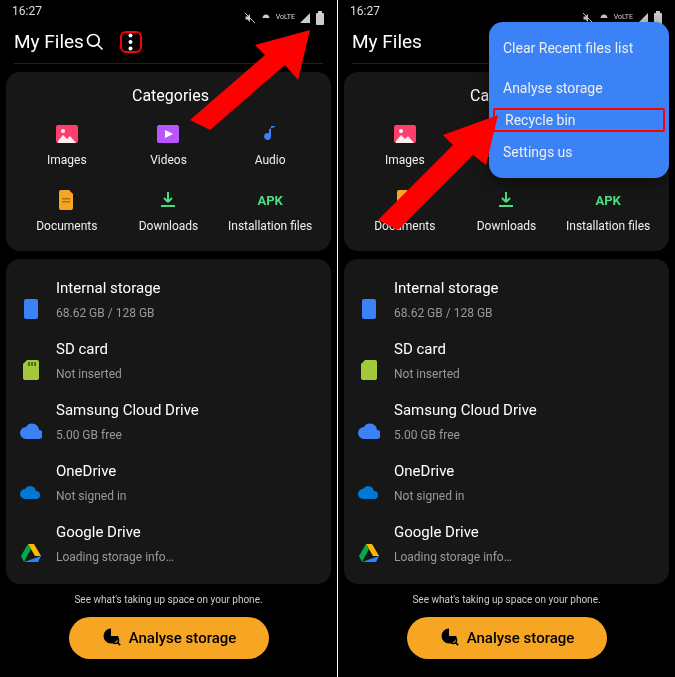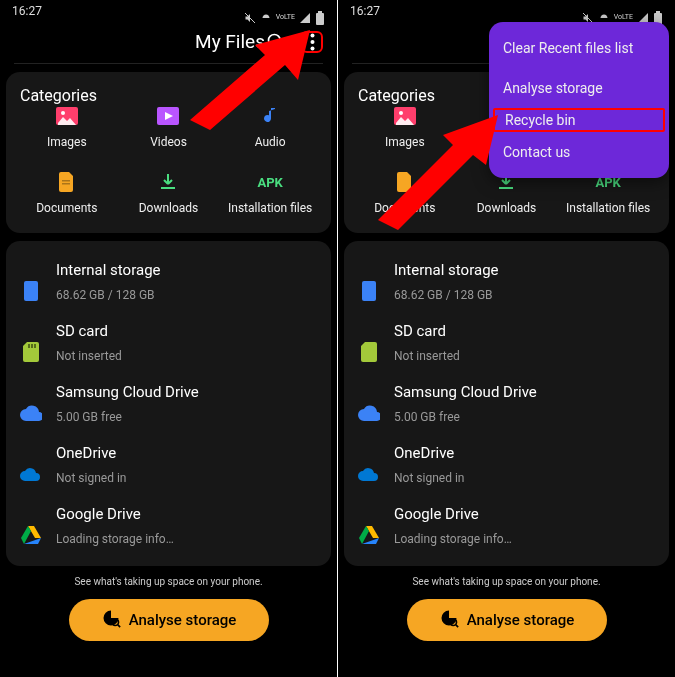--- a/index.html
+++ b/index.html
@@ -25,39 +25,39 @@
     align-items: center;
     justify-content: space-between;
     padding: 0 12px;
     font-size: 12px;
     color: #ddd;
   }
   .status-icons { display: flex; align-items: center; gap: 4px; font-size: 10px; margin-top: 13px; }
   .app-header {
     display: flex;
     align-items: center;
-    justify-content: flex-end;
+    justify-content: flex-start;
     padding: 8px 14px 10px 14px;
   }
   .app-title { font-size: 19px; font-weight: 400; color: #fff; }
   .header-actions { display: flex; align-items: center; gap: 14px; }
   .icon-btn { width: 22px; height: 22px; display:flex; align-items:center; justify-content:center; color:#fff; }
   .more-highlight {
     border: 2.5px solid #ff0000;
     border-radius: 6px;
     padding: 3px;
   }
   .divider { height: 1px; background: #222; margin: 0 14px 8px 14px; }
   .card {
     background: #171717;
     border-radius: 14px;
     margin: 6px 6px 8px 6px;
     padding: 14px 10px 18px 10px;
   }
-  .card-title { font-size: 16px; color: #fff; margin-bottom: 0; padding-left: 4px; }
+  .card-title { font-size: 16px; color: #fff; margin-bottom: 18px; padding-left: 4px; text-align: center; }
   .cat-grid {
     display: grid;
     grid-template-columns: repeat(3, 1fr);
     row-gap: 22px;
   }
   .cat-item { display:flex; flex-direction:column; align-items:center; gap:8px; }
   .cat-icon { height: 22px; display:flex; align-items:center; justify-content:center; }
   .cat-label { font-size: 12px; color: #eee; }
   .storage-card { padding: 10px 14px; }
   .storage-row {
@@ -77,21 +77,21 @@
     width: 200px;
     height: 42px;
     display:flex; align-items:center; justify-content:center; gap:8px;
     font-size:15px; font-weight:500;
   }
   
   .dropdown {
     position:absolute;
     top: 22px; right: 6px;
     width: 180px;
-    background: #6d28d9;
+    background: #3b82f6;
     border-radius: 14px;
     padding: 6px 0;
     box-shadow: 0 4px 16px rgba(0,0,0,0.5);
     z-index: 20;
   }
   .dropdown-item {
     padding: 12px 14px;
     font-size: 14px;
     color: #eee;
   }
@@ -439,19 +439,19 @@
           <line x1="20" y1="20" x2="23" y2="23" stroke="#000" stroke-width="2"></line>
         </svg>
     </span>
     <span>Analyse storage</span>
   </div>
 
   <div class="dropdown">
     <div class="dropdown-item">Clear Recent files list</div>
     <div class="dropdown-item">Analyse storage</div>
     <div class="dropdown-item highlight">Recycle bin</div>
-    <div class="dropdown-item">Contact us</div>
+    <div class="dropdown-item">Settings us</div>
   </div>
 
   <svg class="arrow" style="top:110px; left:30px;" width="130" height="130" viewBox="0 0 130 130">
     <polygon points="10,110 85,35 75,25 130,5 118,55 105,45 30,120" fill="#ff0000"></polygon>
   </svg>
 </div>
 
 </body></html>

